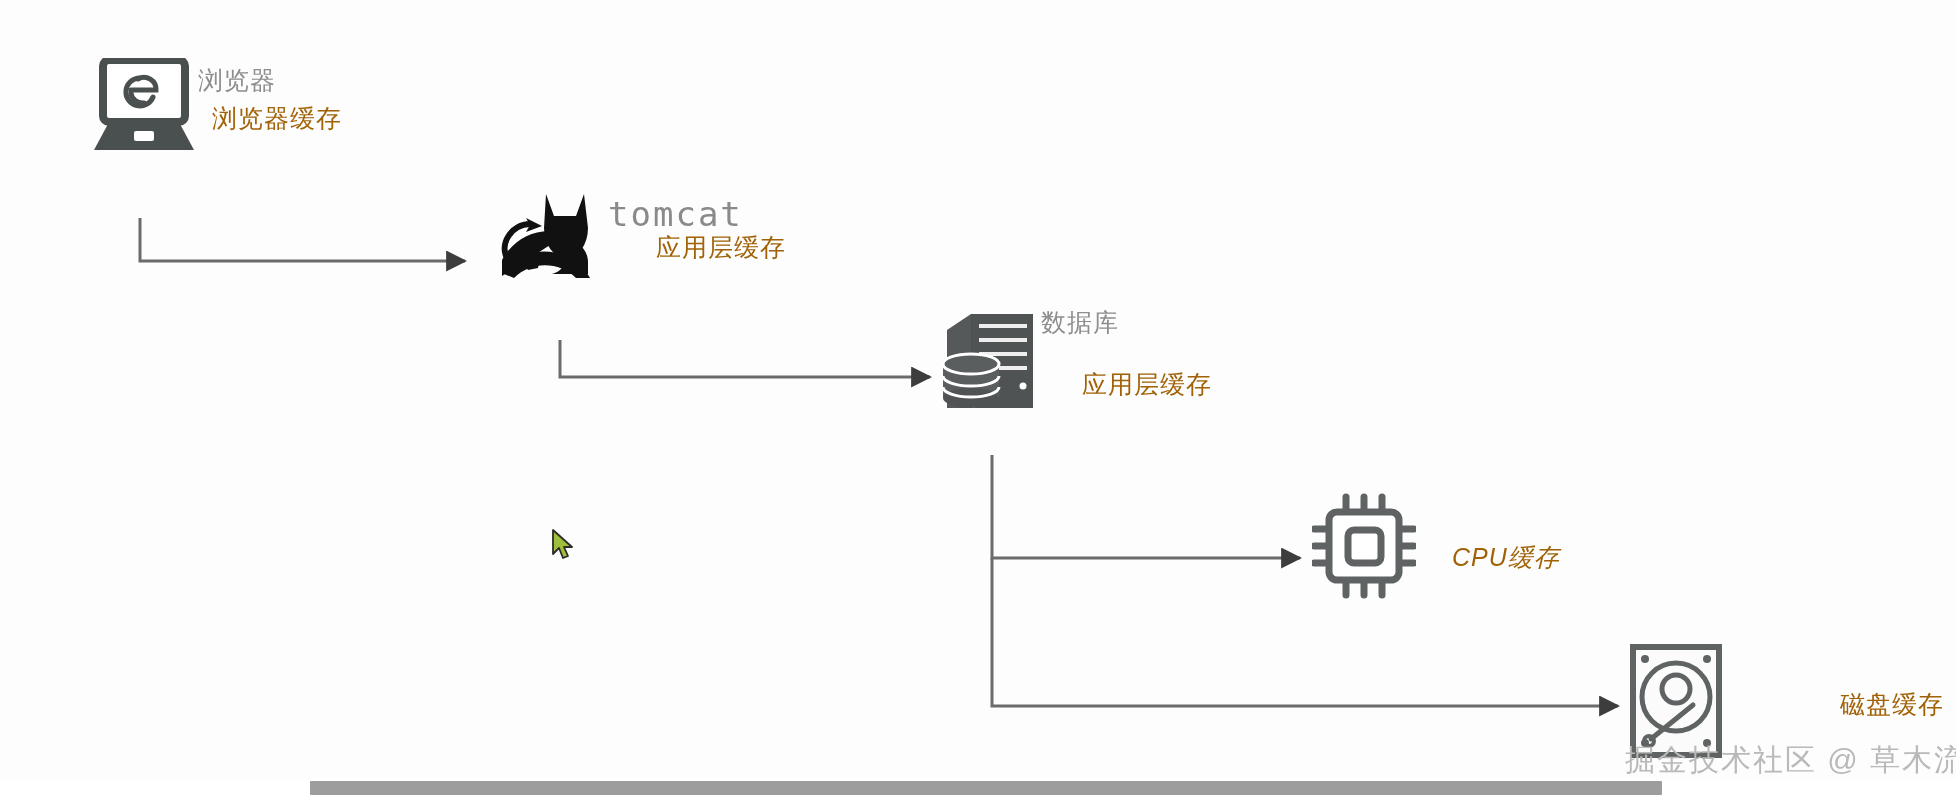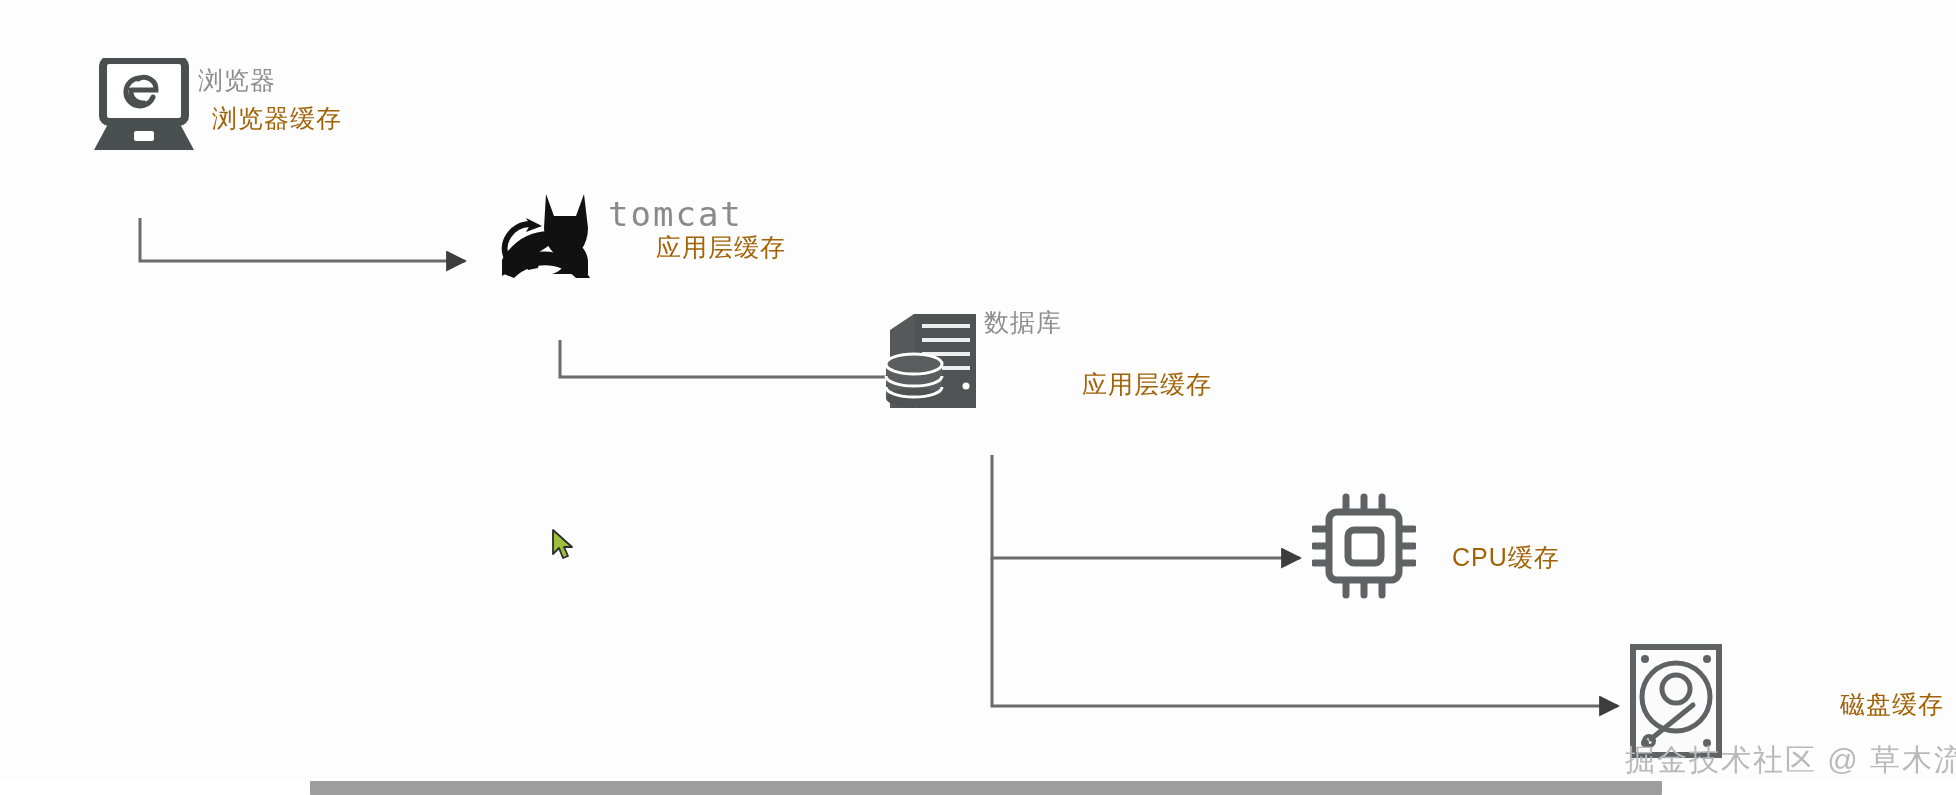--- a/index.html
+++ b/index.html
@@ -154,21 +154,21 @@
         <path d="M 28 72 C 18 56 32 36 50 36" fill="none" stroke="#111111" stroke-width="6" stroke-linecap="round"></path>
         <path d="M 46 30 L 62 38 L 46 44 L 50 37 Z" fill="#111111"></path>
 
         <path d="M 44 76 L 60 70 L 58 80 L 48 82 Z" fill="#111111"></path>
       </svg>
     </span>
     <span class="node-caption mono">tomcat</span>
   </div>
   <span class="side-label" style="left:656px; top:231px;">应用层缓存</span>
 
-  <div class="node" id="node-database" style="left:880px; top:300px;">
+  <div class="node" id="node-database" style="left:937px; top:300px;">
     <span>
       <svg width="104" height="118" viewBox="0 0 104 118" xmlns="http://www.w3.org/2000/svg">
 
         <path d="M 10 30 L 34 14 L 34 108 L 10 108 Z" fill="#55595a"></path>
 
         <path d="M 34 14 L 96 14 L 96 108 L 34 108 Z" fill="#4f5354"></path>
 
         <g stroke="#eeeeee" stroke-width="4">
           <line x1="42" y1="26" x2="90" y2="26"></line>
           <line x1="42" y1="40" x2="90" y2="40"></line>
@@ -212,21 +212,21 @@
 
           <line x1="86" y1="36" x2="102" y2="36"></line>
           <line x1="86" y1="53" x2="102" y2="53"></line>
           <line x1="86" y1="70" x2="102" y2="70"></line>
         </g>
         <rect x="17" y="19" width="70" height="68" rx="8" ry="8" fill="#ffffff" stroke="#5f6364" stroke-width="7"></rect>
         <rect x="36" y="37" width="33" height="33" rx="6" ry="6" fill="#ffffff" stroke="#5f6364" stroke-width="7"></rect>
       </svg>
     </span>
   </div>
-  <span class="side-label" style="left:1452px; top:541px;">CPU缓存</span>
+  <span class="side-label" style="left:1452px; top:541px;font-style:italic;">CPU缓存</span>
 
   <div class="node" id="node-disk" style="left:1629px; top:643px;">
     <span>
       <svg width="94" height="116" viewBox="0 0 94 116" xmlns="http://www.w3.org/2000/svg">
         <rect x="4" y="4" width="86" height="108" fill="#fbfbfb" stroke="#5f6364" stroke-width="6"></rect>
         <circle cx="16" cy="16" r="4" fill="#5f6364"></circle>
         <circle cx="78" cy="16" r="4" fill="#5f6364"></circle>
         <circle cx="16" cy="100" r="4" fill="#5f6364"></circle>
         <circle cx="78" cy="100" r="4" fill="#5f6364"></circle>
 

